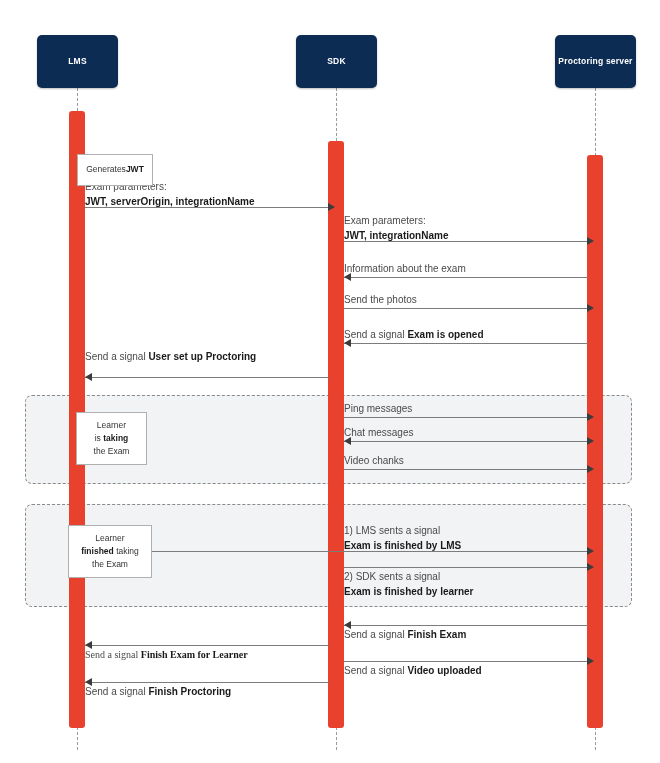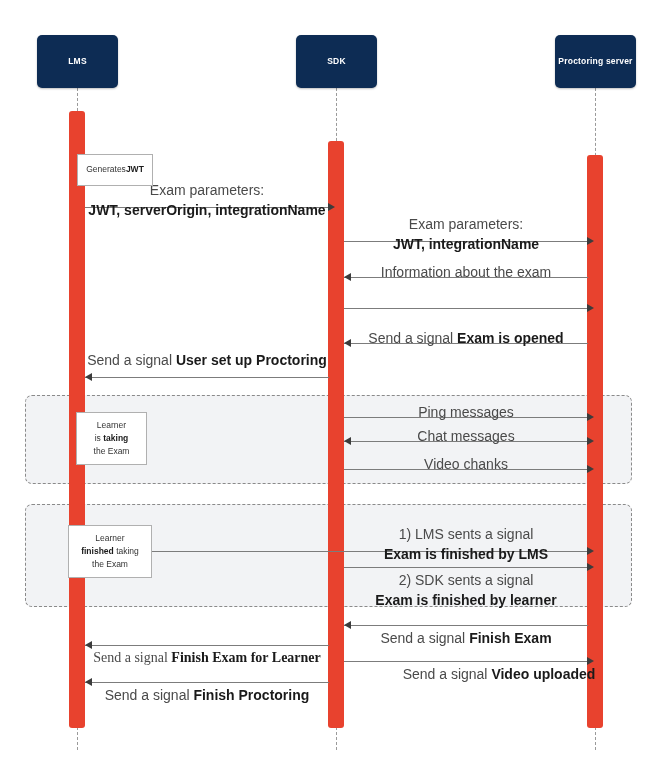--- a/index.html
+++ b/index.html
@@ -44,22 +44,22 @@
   .arrowhead{position:absolute;width:0;height:0;}
   .arrow-right{
     border-top:4px solid transparent;border-bottom:4px solid transparent;
     border-left:7px solid #3c3c3c;
   }
   .arrow-left{
     border-top:4px solid transparent;border-bottom:4px solid transparent;
     border-right:7px solid #3c3c3c;
   }
   .msg-label{
-    position:absolute;font-size:14px;line-height:1.45;color:#4a4a4a;
-    text-align:center;white-space:nowrap;
+    position:absolute;font-size:10px;line-height:1.45;color:#4a4a4a;
+    text-align:left;white-space:nowrap;
   }
   .msg-label b{font-weight:700;color:#1a1a1a;}
   .msg-label .l2{display:block;}
 </style>
 </head>
 <body>
 
 <div id="diagram">
 
   <div class="lifeline" style="left:77px;top:88px;height:662px;"></div>
@@ -98,20 +98,23 @@
   </div>
 
   <div class="msg-line" style="left:344px;top:277px;width:244px;"></div>
   <div class="arrowhead arrow-left" style="left:344px;top:273px;"></div>
   <div class="msg-label" style="left:344px;top:262px;width:244px;">
     <span class="l1">Information about the exam</span>
   </div>
 
   <div class="msg-line" style="left:344px;top:308px;width:244px;"></div>
   <div class="arrowhead arrow-right" style="left:587px;top:304px;"></div>
+  <div class="msg-label" style="left:344px;top:293px;width:244px;">
+    <span class="l1">Send the photos</span>
+  </div>
 
   <div class="msg-line" style="left:344px;top:343px;width:244px;"></div>
   <div class="arrowhead arrow-left" style="left:344px;top:339px;"></div>
   <div class="msg-label" style="left:344px;top:328px;width:244px;">
     <span>Send a signal </span><b>Exam is opened</b>
   </div>
 
   <div class="msg-line" style="left:85px;top:377px;width:244px;"></div>
   <div class="arrowhead arrow-left" style="left:85px;top:373px;"></div>
   <div class="msg-label" style="left:85px;top:350px;width:244px;">
@@ -158,21 +161,21 @@
   </div>
 
   <div class="msg-line" style="left:85px;top:645px;width:244px;"></div>
   <div class="arrowhead arrow-left" style="left:85px;top:641px;"></div>
   <div class="msg-label" style="left:85px;top:648px;width:244px;font-family:Liberation Serif, serif;">
     <span>Send a signal </span><b>Finish Exam for Learner</b>
   </div>
 
   <div class="msg-line" style="left:344px;top:661px;width:244px;"></div>
   <div class="arrowhead arrow-right" style="left:587px;top:657px;"></div>
-  <div class="msg-label" style="left:336px;top:664px;width:244px;padding-left:41px;">
+  <div class="msg-label" style="left:344px;top:664px;width:244px;">
     <span>Send a signal </span><b>Video uploaded</b>
   </div>
 
   <div class="msg-line" style="left:85px;top:682px;width:244px;"></div>
   <div class="arrowhead arrow-left" style="left:85px;top:678px;"></div>
   <div class="msg-label" style="left:85px;top:685px;width:244px;">
     <span>Send a signal </span><b>Finish Proctoring</b>
   </div>
 
   <div class="note" style="left:45px;top:154px;width:76px;height:32px;">

